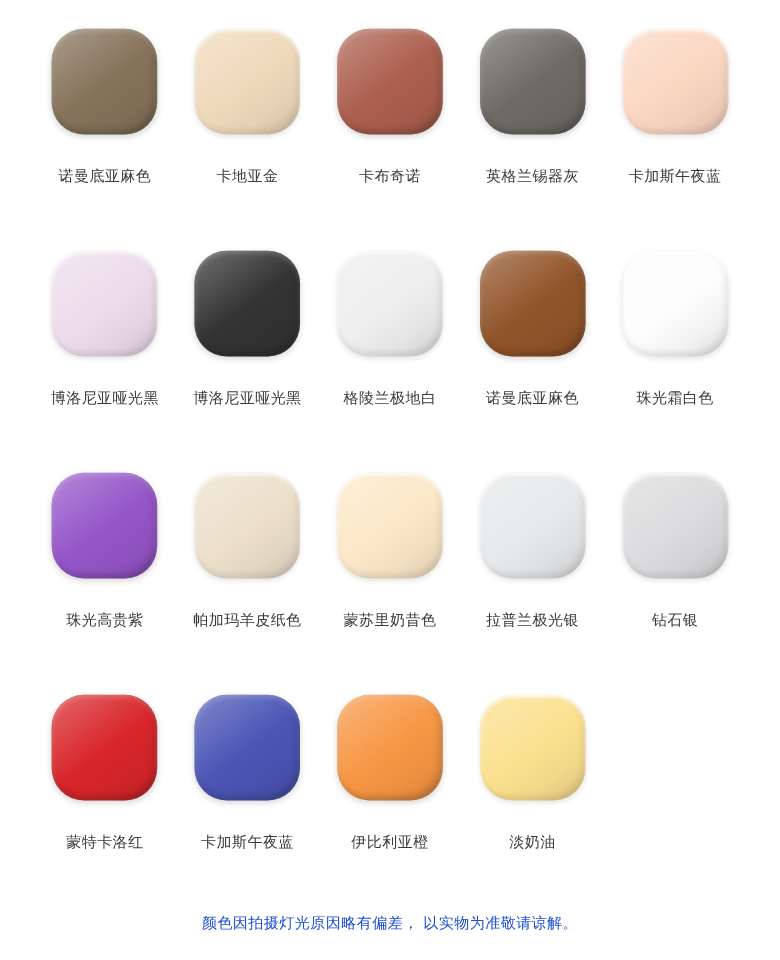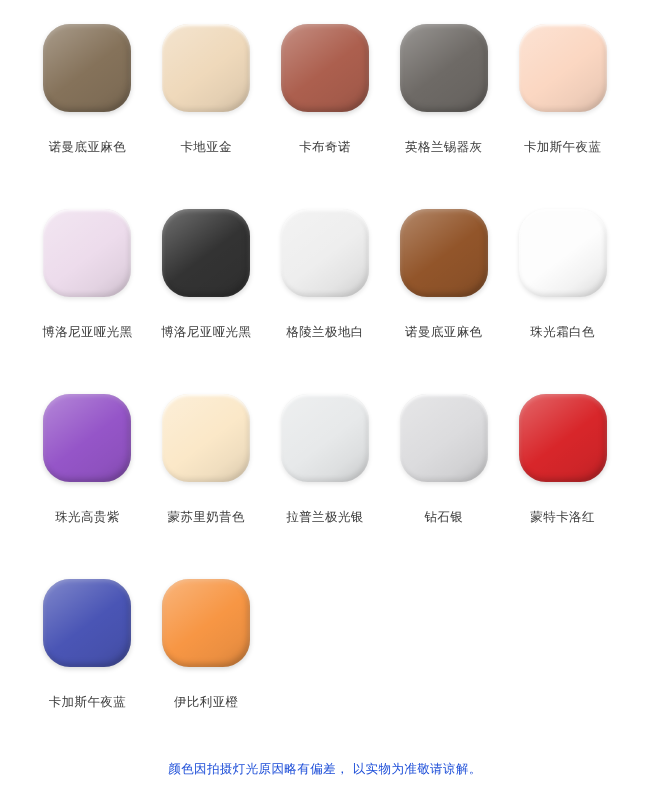--- a/index.html
+++ b/index.html
@@ -138,20 +138,24 @@
       </div>
       <div class="swatch-cell">
         <div class="chip pale" style="background: rgb(253, 253, 253);"></div>
         <div class="chip-label">珠光霜白色</div>
       </div>
       <div class="swatch-cell">
         <div class="chip deep" style="background: rgb(149, 85, 200);"></div>
         <div class="chip-label">珠光高贵紫</div>
       </div>
       <div class="swatch-cell">
+        <div class="chip pale" style="background: rgb(236, 224, 203);"></div>
+        <div class="chip-label">帕加玛羊皮纸色</div>
+      </div>
+      <div class="swatch-cell">
         <div class="chip pale" style="background: rgb(251, 232, 200);"></div>
         <div class="chip-label">蒙苏里奶昔色</div>
       </div>
       <div class="swatch-cell">
         <div class="chip pale" style="background: rgb(231, 233, 234);"></div>
         <div class="chip-label">拉普兰极光银</div>
       </div>
       <div class="swatch-cell">
         <div class="chip pale" style="background: rgb(220, 220, 222);"></div>
         <div class="chip-label">钻石银</div>
@@ -161,17 +165,21 @@
         <div class="chip-label">蒙特卡洛红</div>
       </div>
       <div class="swatch-cell">
         <div class="chip deep" style="background: rgb(74, 85, 181);"></div>
         <div class="chip-label">卡加斯午夜蓝</div>
       </div>
       <div class="swatch-cell">
         <div class="chip deep" style="background: rgb(247, 150, 68);"></div>
         <div class="chip-label">伊比利亚橙</div>
       </div>
+      <div class="swatch-cell">
+        <div class="chip pale" style="background: rgb(251, 224, 143);"></div>
+        <div class="chip-label">淡奶油</div>
+      </div>
     </div>
 
   <div class="footer-note">颜色因拍摄灯光原因略有偏差， 以实物为准敬请谅解。</div>
 
 </div>
 
 </body></html>

